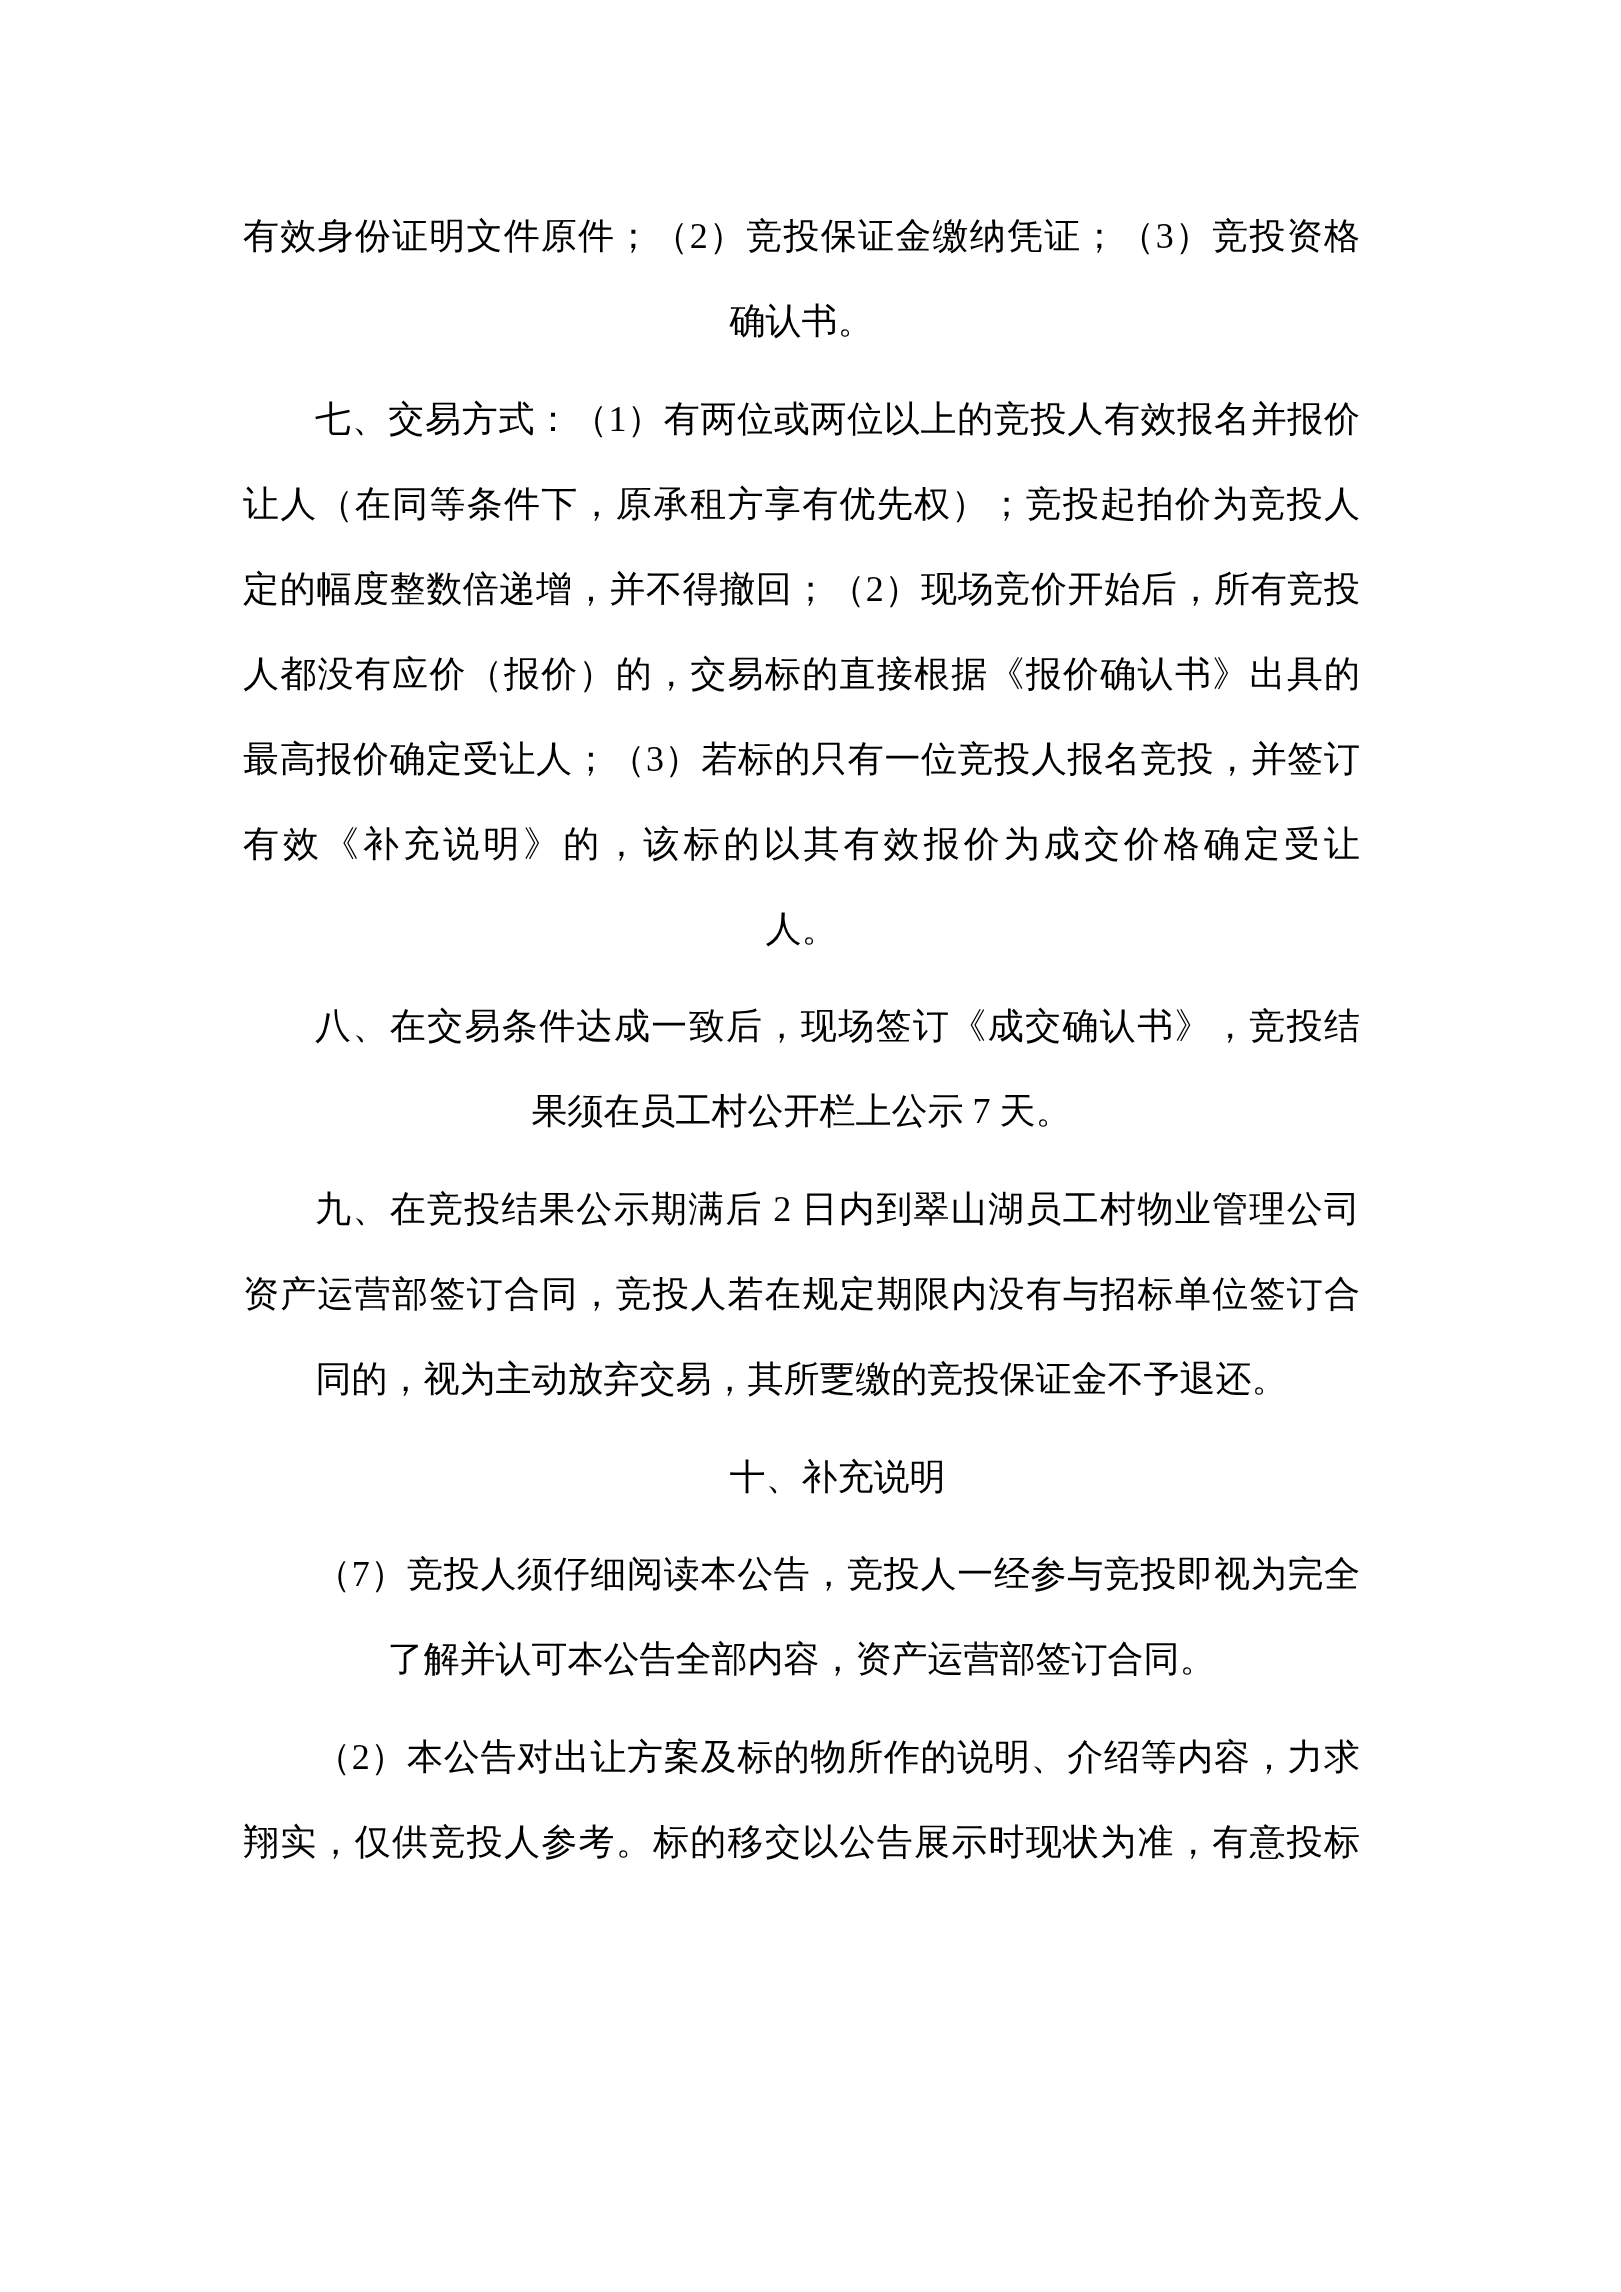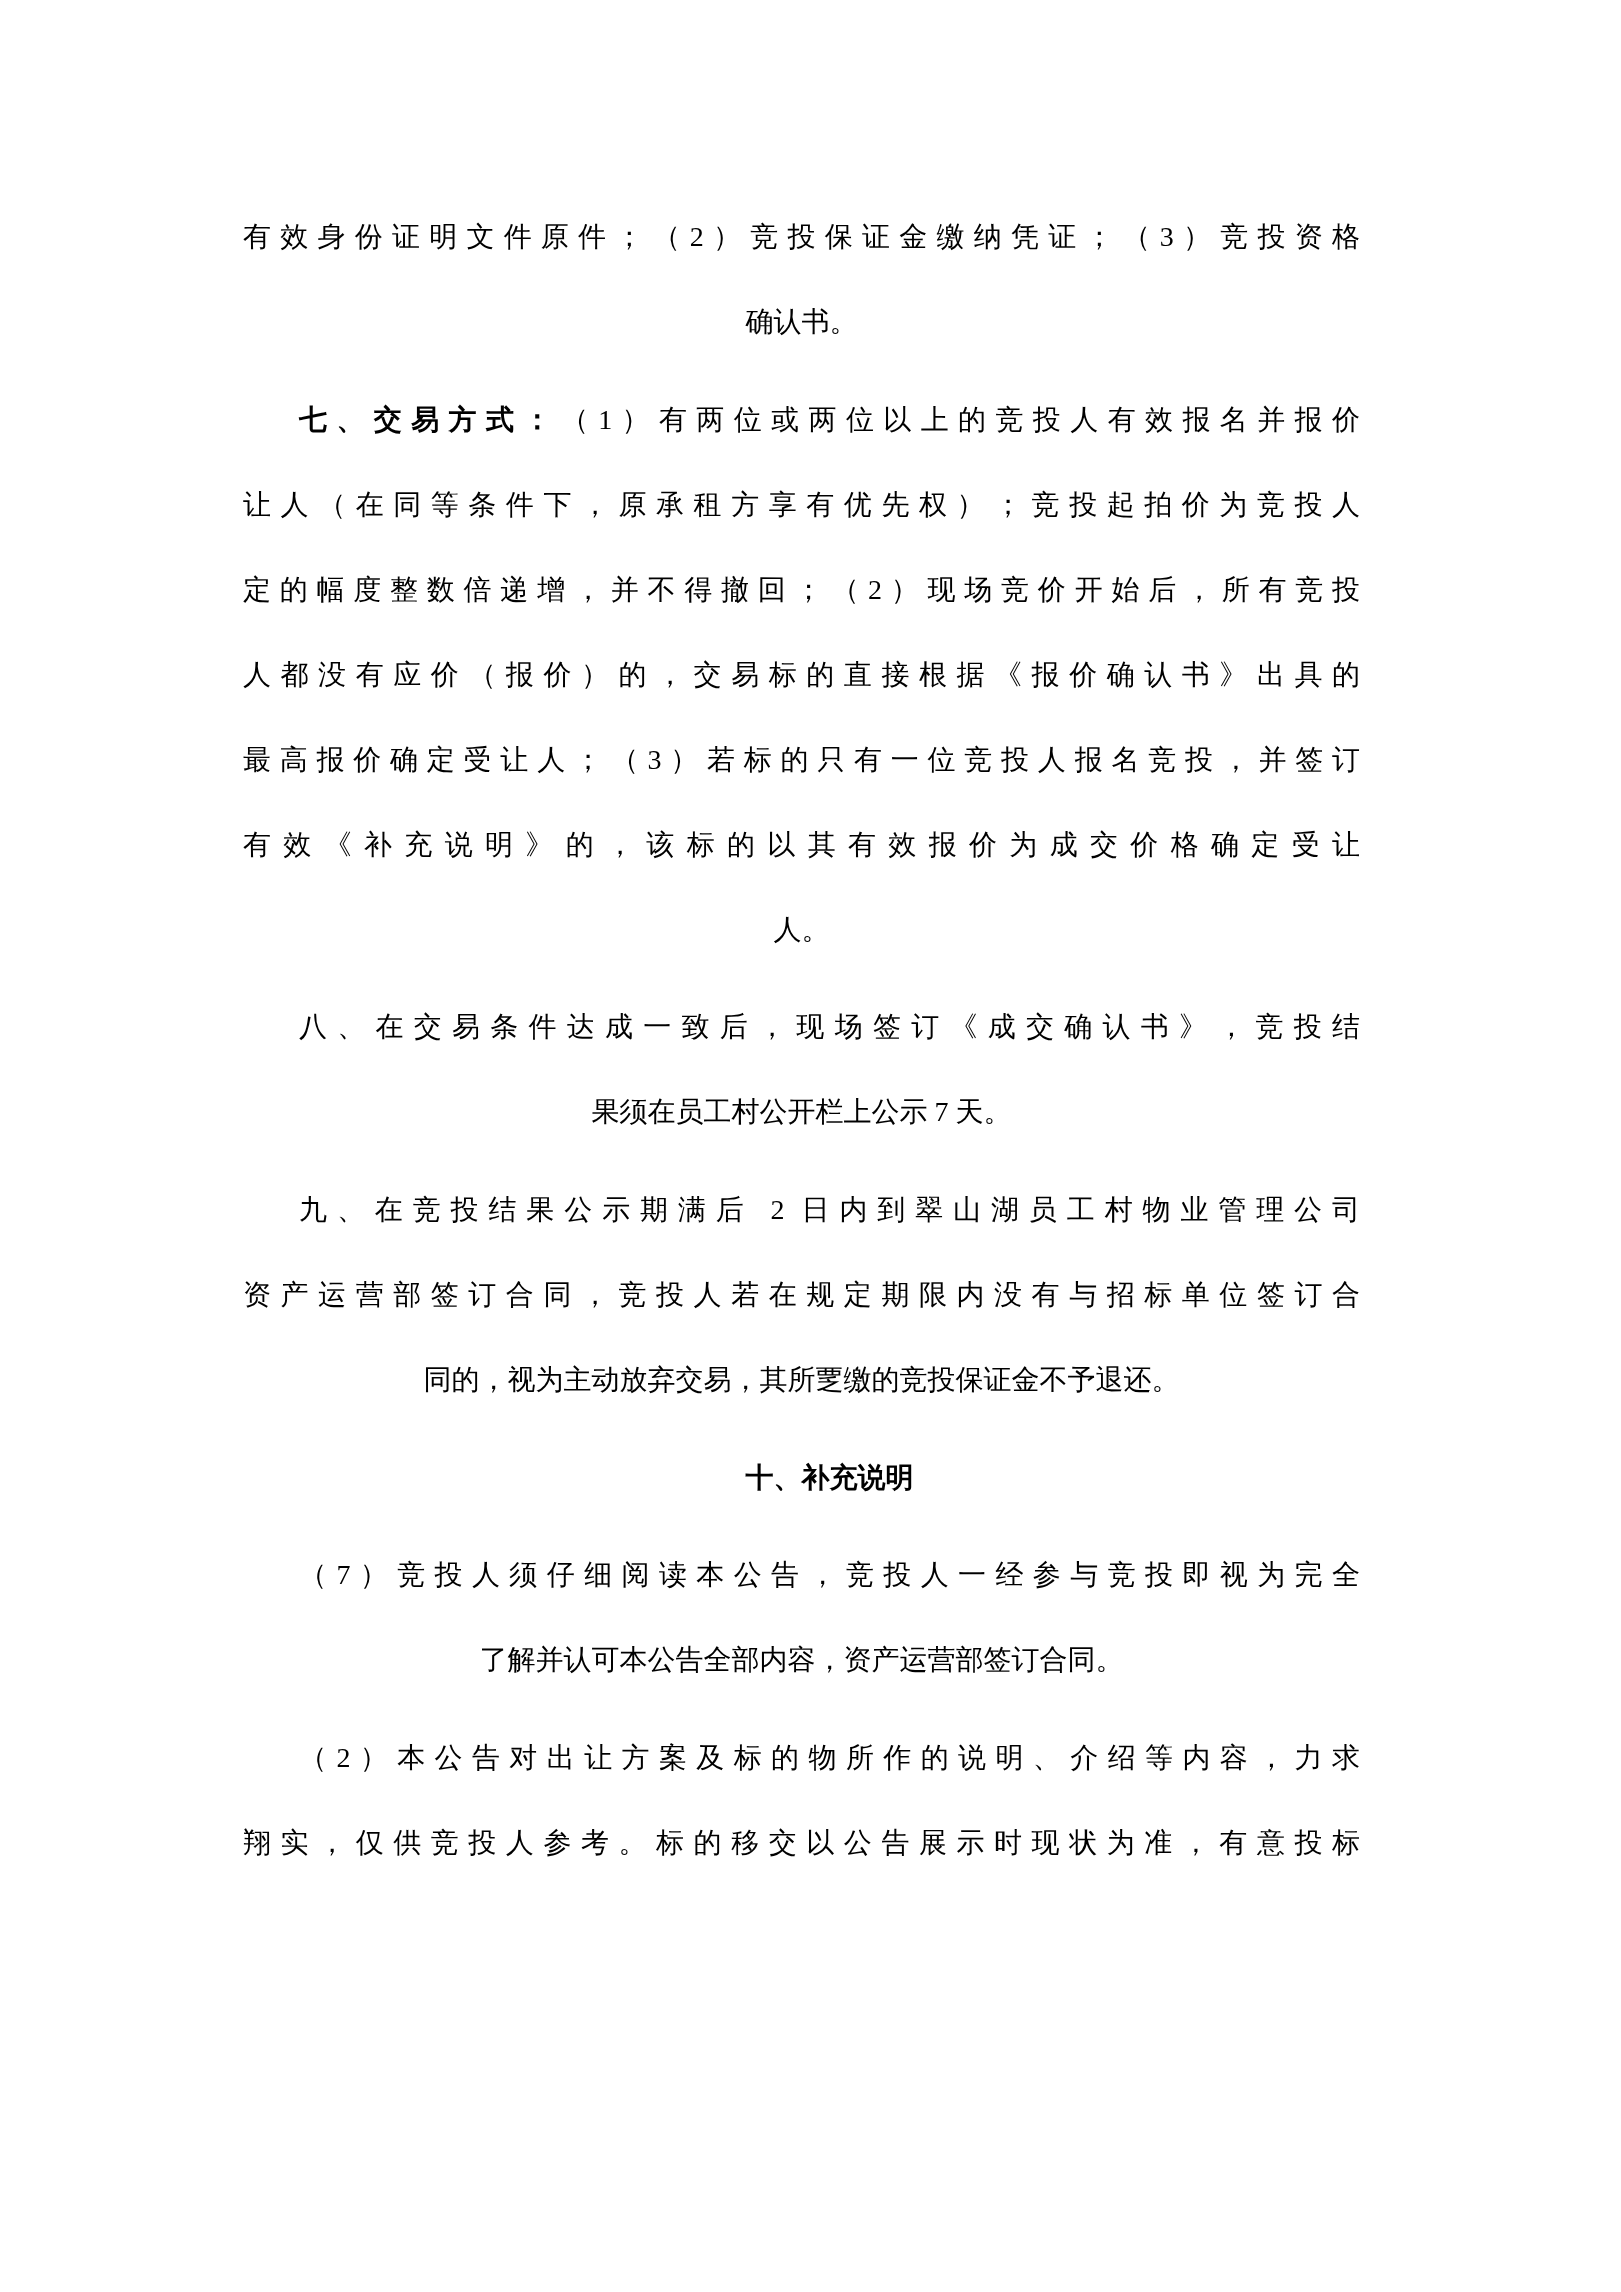--- a/index.html
+++ b/index.html
@@ -14,42 +14,42 @@
     background: #ffffff;
     color: #000000;
     font-family: "Liberation Serif", "DejaVu Serif", serif;
     overflow: hidden;
   }
   .textcol {
     position: absolute;
     left: 243px;
     top: 194px;
     width: 1117px;
-    font-size: 28px;
+    font-size: 36px;
   }
   .line {
     height: 85px;
     line-height: 85px;
     overflow: hidden;
     text-align: center;
     white-space: normal;
   }
   .justify {
     text-align: justify;
     text-align-last: justify;
     text-justify: inter-character;
   }
   .pstart {
     margin-top: 12.7px;
   }
   .indent {
     text-indent: 2em;
   }
   .bold {
-    font-weight: bold;
+    font-weight: normal;
   }
 </style>
 </head>
 <body>
 
 <div class="page">
   <div class="textcol">
 
     <div class="line justify"><span>有效身份证明文件原件；（2）竞投保证金缴纳凭证；（3）竞投资格</span></div>
     <div class="line"><span>确认书。</span></div>

